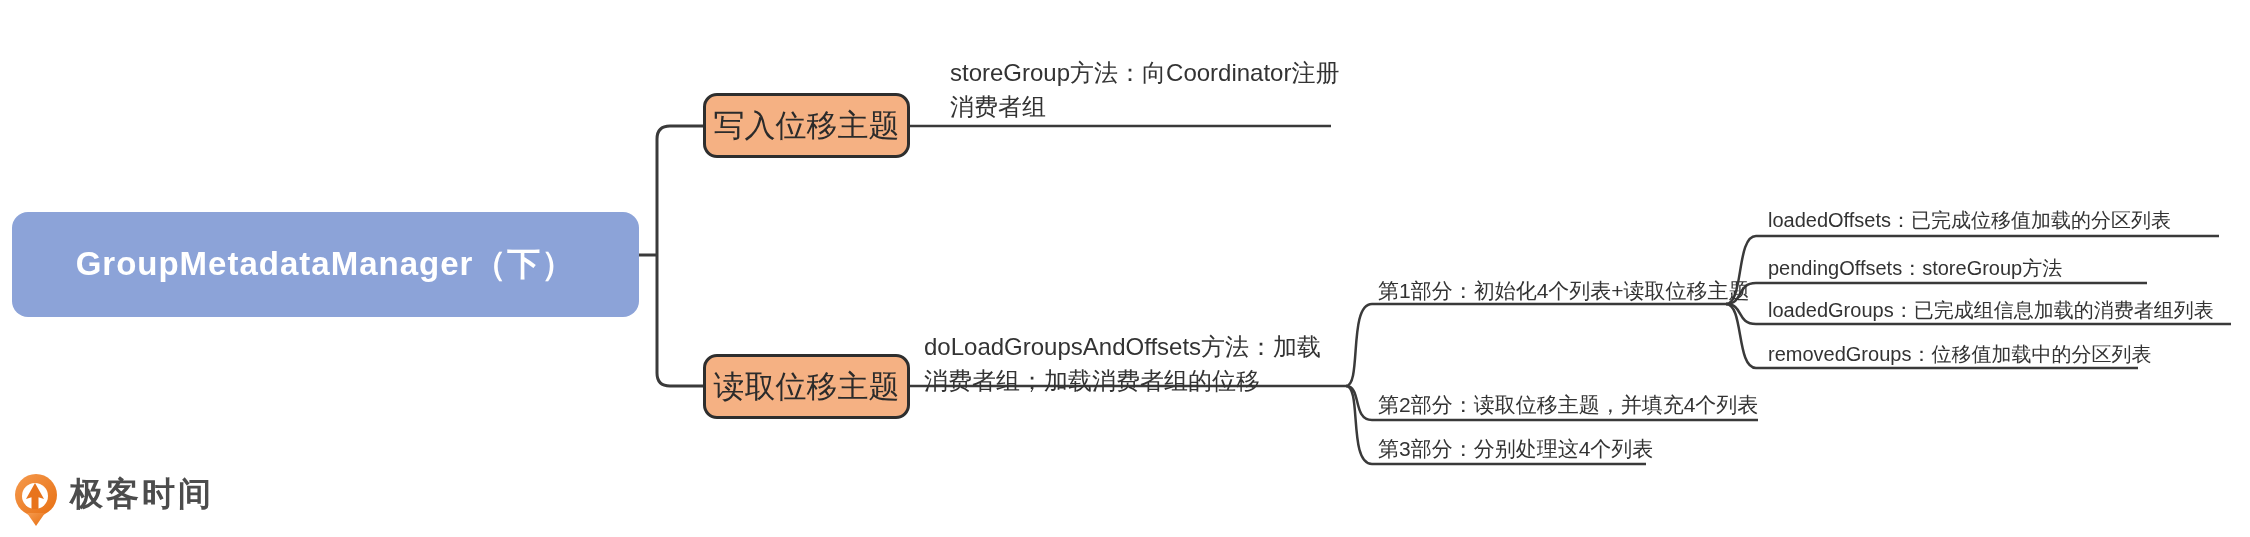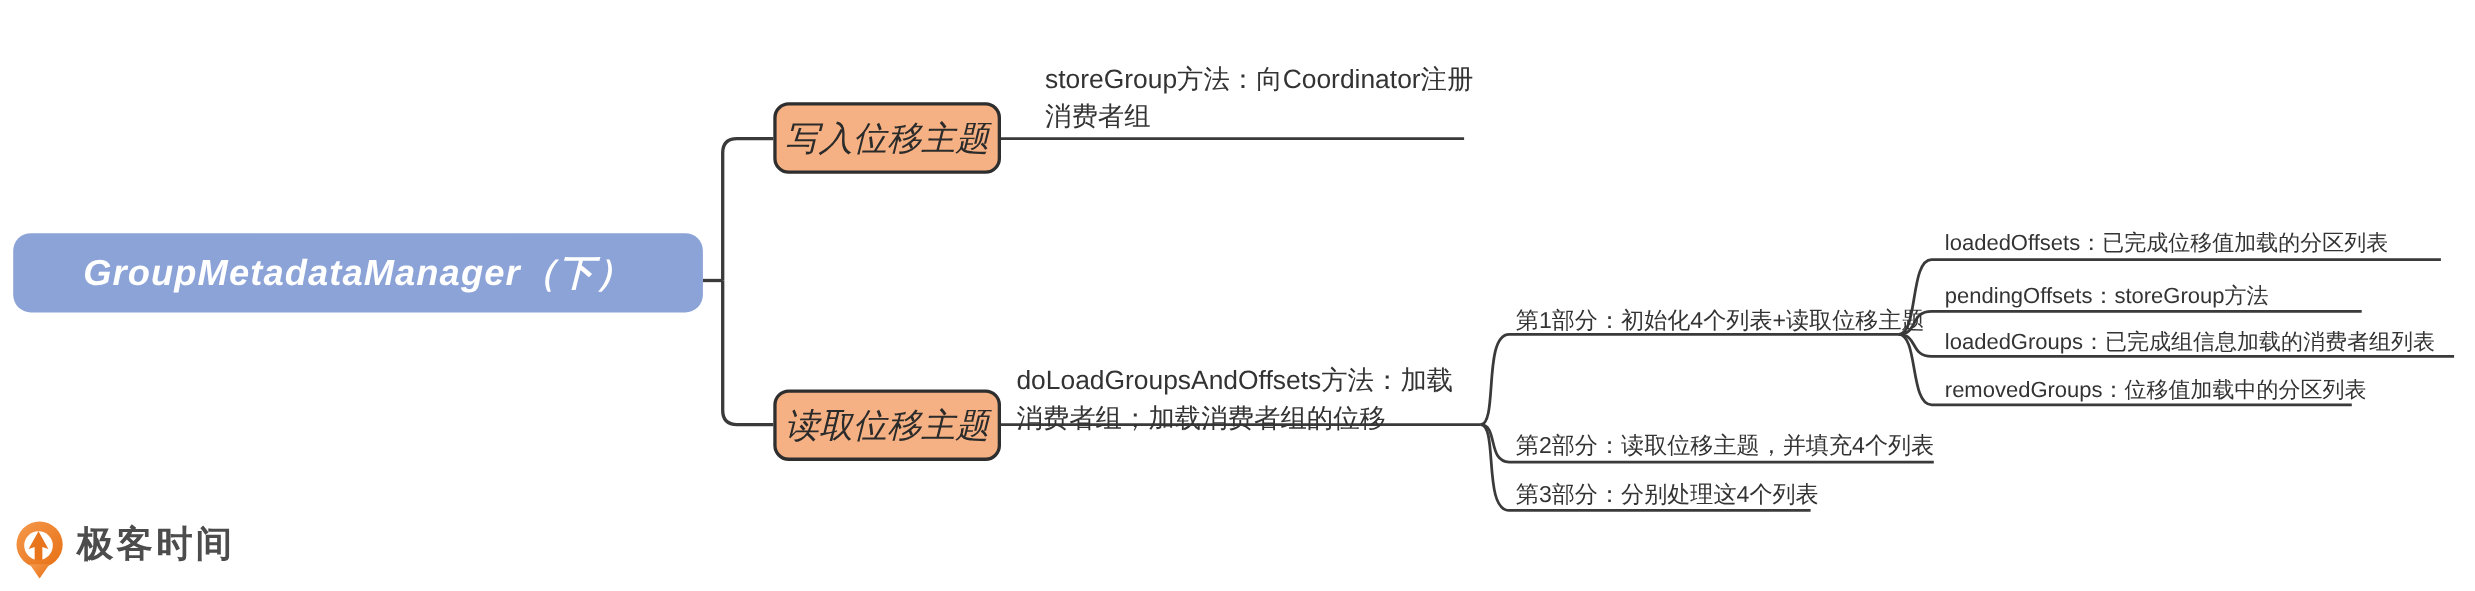--- a/index.html
+++ b/index.html
@@ -13,24 +13,23 @@
   .lines{position:absolute;left:0;top:0;width:2250px;height:537px;}
   .lines path{fill:none;stroke:#3a3a3a;}
   .branchline{stroke-width:3px;}
   .childline{stroke-width:2.5px;}
 
   .topic{
     position:absolute;
     display:flex;align-items:center;justify-content:center;
     box-sizing:border-box;
     text-align:center;
-    font-style:italic;
   }
   .root-topic{
-    left:12px;top:212px;width:627px;height:72px;
+    left:12px;top:212px;width:627px;height:105px;
     background:#8ca3d8;
     border-radius:16px;
     color:#ffffff;
     font-size:33px;font-weight:bold;letter-spacing:1px;
   }
   .sub-topic{
     width:207px;height:65px;
     background:#f5b183;
     border:3px solid #2e2e2e;
     border-radius:14px;

